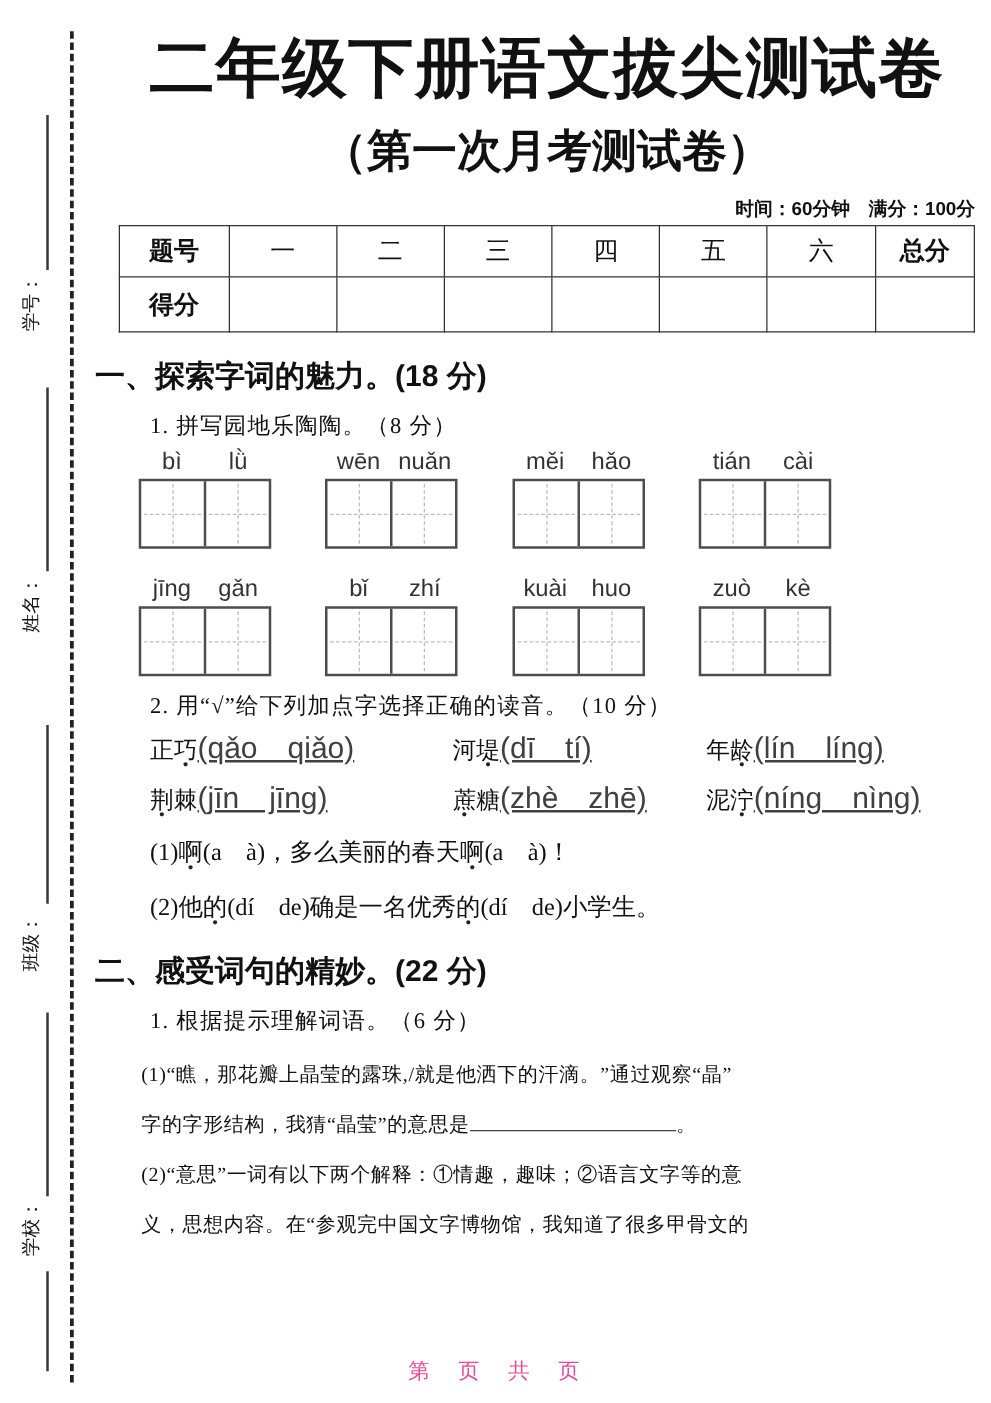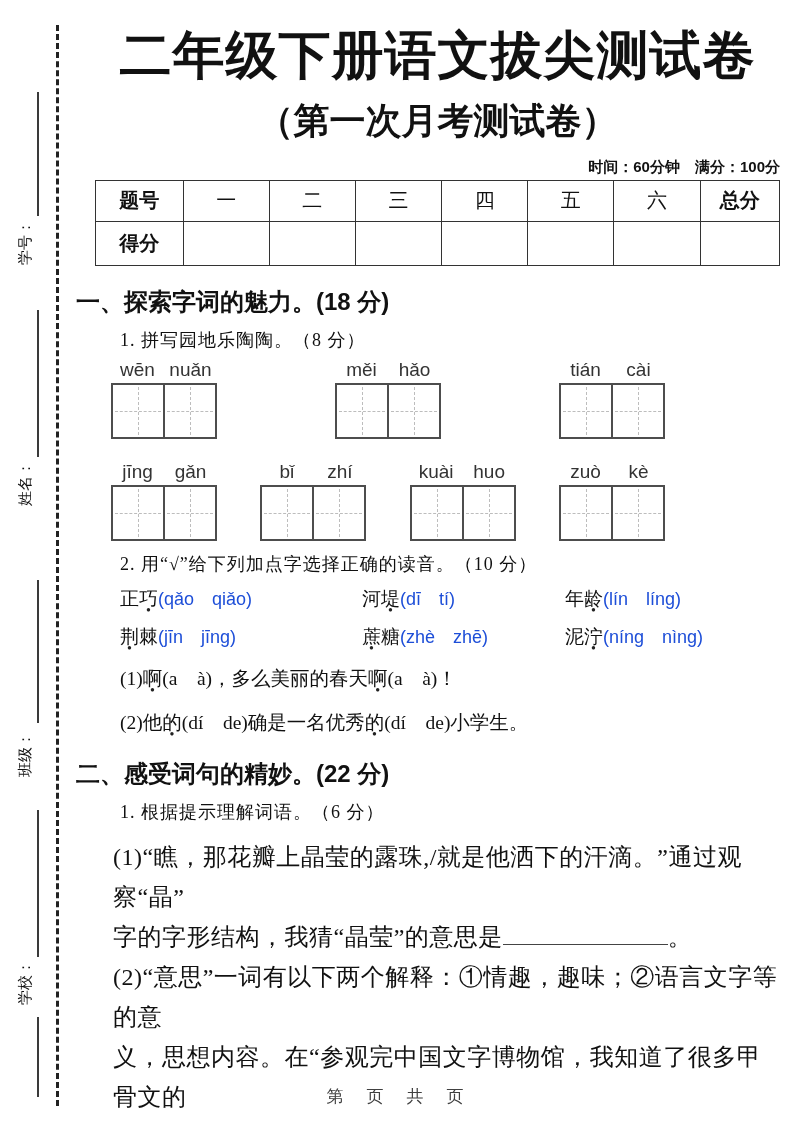--- a/index.html
+++ b/index.html
@@ -46,32 +46,32 @@
          line-height:22px;color:#333;margin-bottom:2px;}
   .py{width:53px;text-align:center;}
   .tbox{display:flex;border:2px solid #4d4d4d;height:56px;box-sizing:border-box;background:#fff;}
   .tcell{flex:1;position:relative;}
   .tcell + .tcell{border-left:2px solid #4d4d4d;}
   .tcell::before{content:"";position:absolute;left:2px;right:2px;top:50%;border-top:1.5px dashed #bdbdbd;}
   .tcell::after{content:"";position:absolute;top:2px;bottom:2px;left:50%;border-left:1.5px dashed #bdbdbd;}
   
   .qgrid{display:grid;grid-template-columns:242px 203px 1fr;row-gap:12px;
          margin:10px 0 0 25px;font-size:19px;line-height:26px;}
-  .pyopt{font-family:"Liberation Sans",sans-serif;font-size:18px;color:#1d4ed8;}
+  .pyopt{font-family:"Liberation Sans",sans-serif;font-size:24px;color:#404040;text-decoration:underline;}
   .dotchar{position:relative;display:inline-block;}
   .dotchar::after{content:"•";position:absolute;left:50%;transform:translateX(-50%);
                   bottom:-0.85em;font-size:14px;color:#222;}
   .sub-line{margin:14px 0 0 25px;font-size:19.5px;line-height:30px;}
   
-  .s2text{margin:13px 0 0 18px;font-size:24px;line-height:40px;letter-spacing:0.5px;}
+  .s2text{margin:13px 0 0 18px;font-size:16px;line-height:40px;letter-spacing:0.5px;}
   .s2text.cont{margin-top:0;}
   .blankline{display:inline-block;width:165px;height:1em;border-bottom:1.6px solid #444;}
   
   .footer{position:absolute;left:0;right:0;bottom:14px;text-align:center;
-          font-size:17px;letter-spacing:3px;color:#404040;}
+          font-size:17px;letter-spacing:3px;color:#ec4899;}
 </style>
 </head>
 <body>
 
 <div class="binding-line"></div>
 <div class="m-line m-line1"></div>
 <div class="m-label m-label1">学号：</div>
 <div class="m-line m-line2"></div>
 <div class="m-label m-label2">姓名：</div>
 <div class="m-line m-line3"></div>
@@ -120,20 +120,30 @@
     </tr>
   </tbody>
     </table>
 
   <div class="sec-title">一、探索字词的魅力。(18 分)</div>
   <div class="q-label">1. 拼写园地乐陶陶。（8 分）</div>
 
   <div class="words-row">
     <div class="wgroup">
       <div class="pyrow">
+          <span class="py">bì</span>
+          <span class="py">lǜ</span>
+        </div>
+      <div class="tbox">
+          <div class="tcell"></div>
+          <div class="tcell"></div>
+        </div>
+    </div>
+    <div class="wgroup">
+      <div class="pyrow">
           <span class="py">wēn</span>
           <span class="py">nuǎn</span>
         </div>
       <div class="tbox">
           <div class="tcell"></div>
           <div class="tcell"></div>
         </div>
     </div>
     <div class="wgroup">
       <div class="pyrow">

